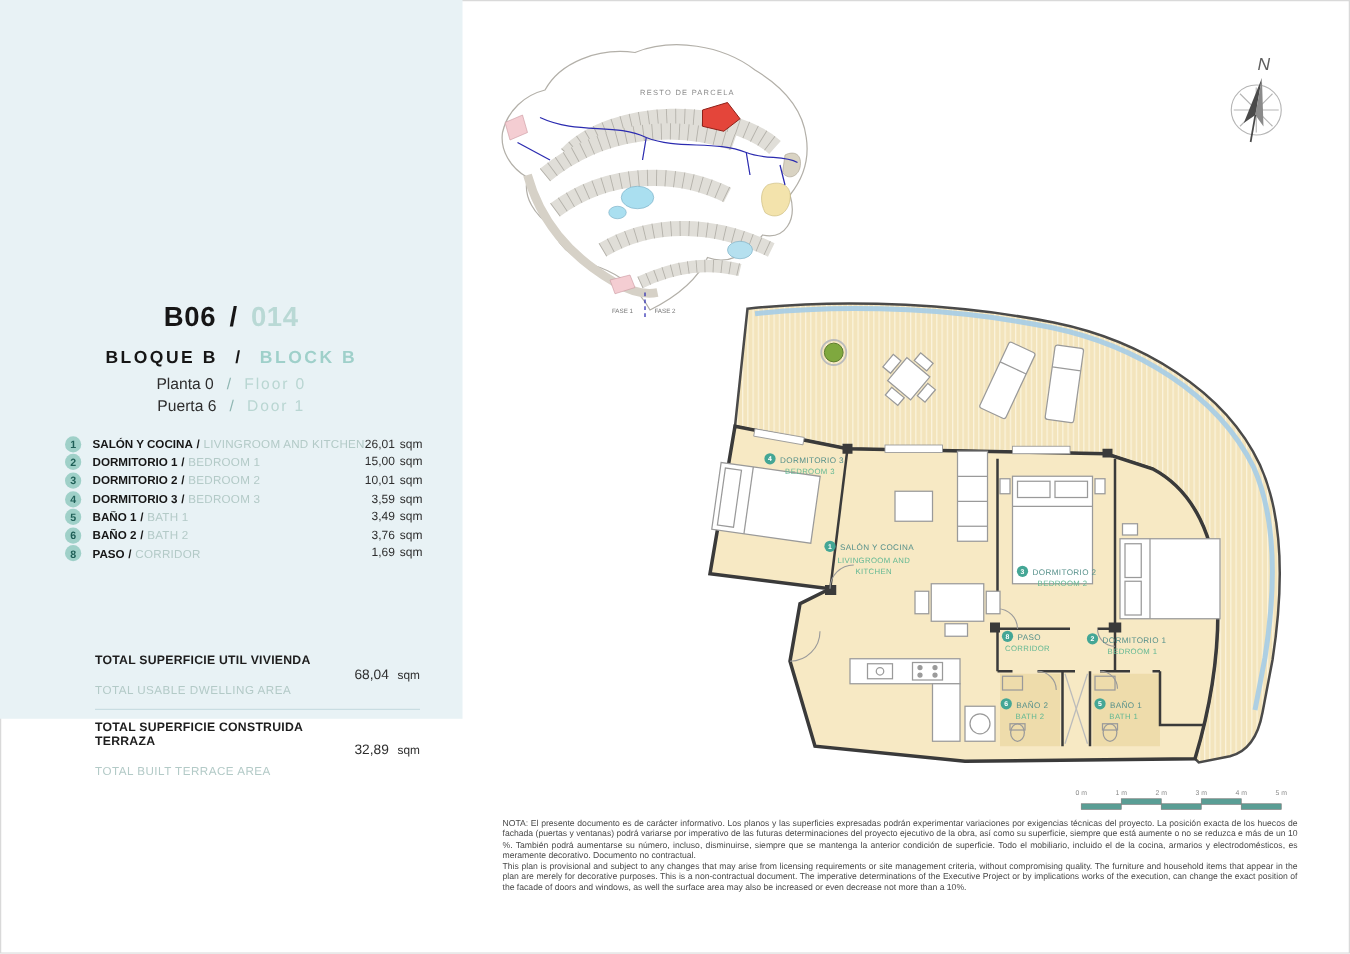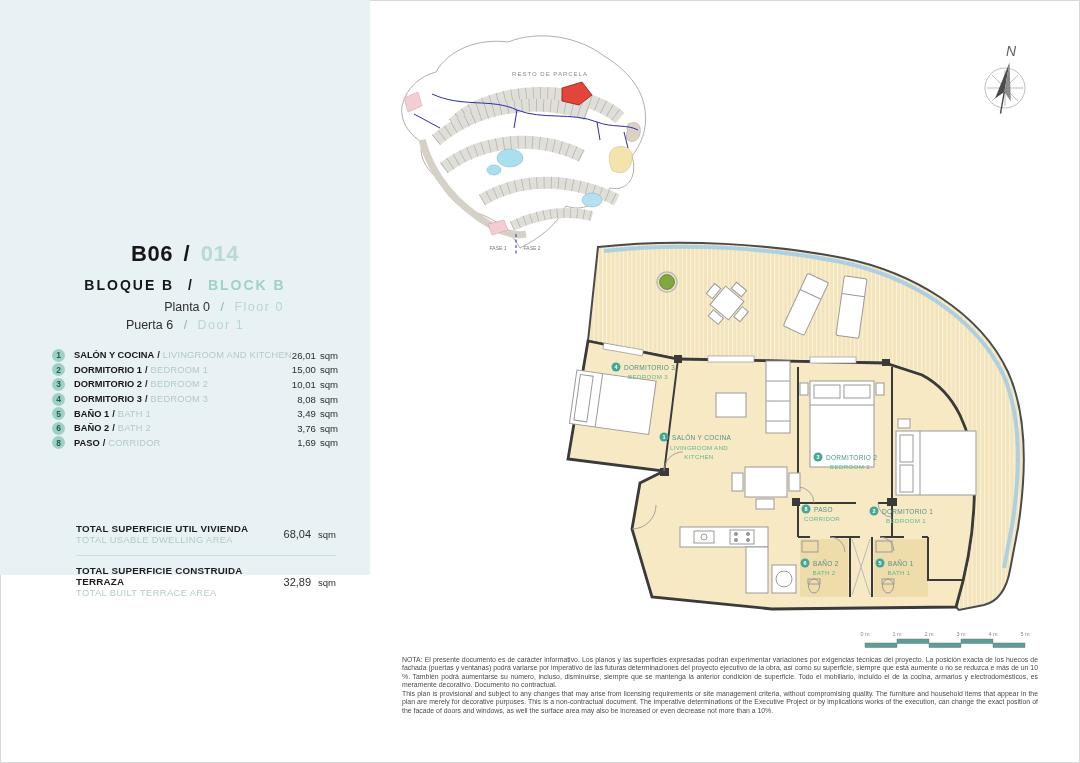--- a/index.html
+++ b/index.html
@@ -12,40 +12,40 @@
   .sidebar{position:absolute;left:0;top:0;width:370px;height:575px;background:#e8f2f5;}
   .unit-title{position:absolute;top:241px;left:0;width:100%;text-align:center;
     font-size:22px;font-weight:bold;color:#161616;letter-spacing:.5px;}
   .unit-title .num{color:#b9d9d5;}
   .unit-title .sep{margin:0 4px;}
   .block-line{position:absolute;top:277px;left:0;width:100%;text-align:center;
     font-size:14px;font-weight:bold;color:#161616;letter-spacing:2px;}
   .block-line .sep{margin:0 8px;color:#161616;}
   .block-line .en{color:#9fd0ca;margin-top:12px;}
   .fd-line{position:absolute;left:0;width:100%;text-align:center;font-size:12.5px;color:#2e2e2e;}
-  .fd-line.planta{top:300px;margin-left:39px;} .fd-line.puerta{top:318px;}
+  .fd-line.planta{top:300px;} .fd-line.puerta{top:318px;}
   .fd-line .sep{margin:0 7px;color:#8fb6b2;}
   .fd-line .en{color:#b9d6d2;letter-spacing:1.5px;}
   .room-list{position:absolute;top:348px;left:52px;width:286px;margin:0;padding:0;list-style:none;}
   .room-list li{display:flex;align-items:center;height:14.6px;}
   .badge{width:13px;height:13px;border-radius:50%;background:#9fd0c8;color:#1f5f57;
     font-size:8.5px;font-weight:bold;display:flex;align-items:center;justify-content:center;
     flex:0 0 13px;margin-right:9px;}
   .rname{flex:1;font-size:9.3px;color:#161616;white-space:nowrap;overflow:hidden;}
   .rname .es{font-weight:bold;}
   .rname .sep{font-weight:bold;margin:0 3px;}
   .rname .en{color:#b3cac7;letter-spacing:.2px;}
   .rarea{font-size:9.6px;color:#2e2e2e;white-space:nowrap;}
   .rarea .u{margin-left:4px;}
   .totals{position:absolute;top:514px;left:76px;width:260px;}
   .total-row{display:flex;align-items:center;padding:9px 0 10px 0;}
   .total-row + .total-row{border-top:1px solid #c9dde2;}
   .tlabels{flex:1;}
   .tlabels .es{font-size:9.8px;font-weight:bold;color:#1d1d1d;letter-spacing:.2px;}
-  .tlabels .en{font-size:9.3px;color:#b3cac7;letter-spacing:.4px;margin-top:1px;}
+  .tlabels .en{font-size:9.3px;color:#b3cac7;letter-spacing:.4px;margin-top:13px;}
   .tvalue{font-size:11px;color:#2e2e2e;white-space:nowrap;}
   .tvalue .u{margin-left:7px;font-size:9.5px;}
   
   .site-plan{position:absolute;left:392px;top:28px;}
   .compass{position:absolute;left:973px;top:30px;}
   .floor-plan{position:absolute;left:560px;top:235px;}
   .scale-bar{position:absolute;left:858px;top:624px;}
   
   .note{position:absolute;left:402px;top:656px;width:636px;color:#4a4a4a;}
   .note p{margin:0;font-size:6.9px;line-height:1.22;text-align:justify;}
@@ -90,21 +90,21 @@
         <span class="rarea"><span>15,00</span><span class="u">sqm</span></span>
       </li>
       <li>
         <span class="badge">3</span>
         <span class="rname"><span class="es">DORMITORIO 2</span><span class="sep">/</span><span class="en">BEDROOM 2</span></span>
         <span class="rarea"><span>10,01</span><span class="u">sqm</span></span>
       </li>
       <li>
         <span class="badge">4</span>
         <span class="rname"><span class="es">DORMITORIO 3</span><span class="sep">/</span><span class="en">BEDROOM 3</span></span>
-        <span class="rarea"><span>8,08</span><span class="u">sqm</span></span>
+        <span class="rarea"><span>3,59</span><span class="u">sqm</span></span>
       </li>
       <li>
         <span class="badge">5</span>
         <span class="rname"><span class="es">BAÑO 1</span><span class="sep">/</span><span class="en">BATH 1</span></span>
         <span class="rarea"><span>3,49</span><span class="u">sqm</span></span>
       </li>
       <li>
         <span class="badge">6</span>
         <span class="rname"><span class="es">BAÑO 2</span><span class="sep">/</span><span class="en">BATH 2</span></span>
         <span class="rarea"><span>3,76</span><span class="u">sqm</span></span>

